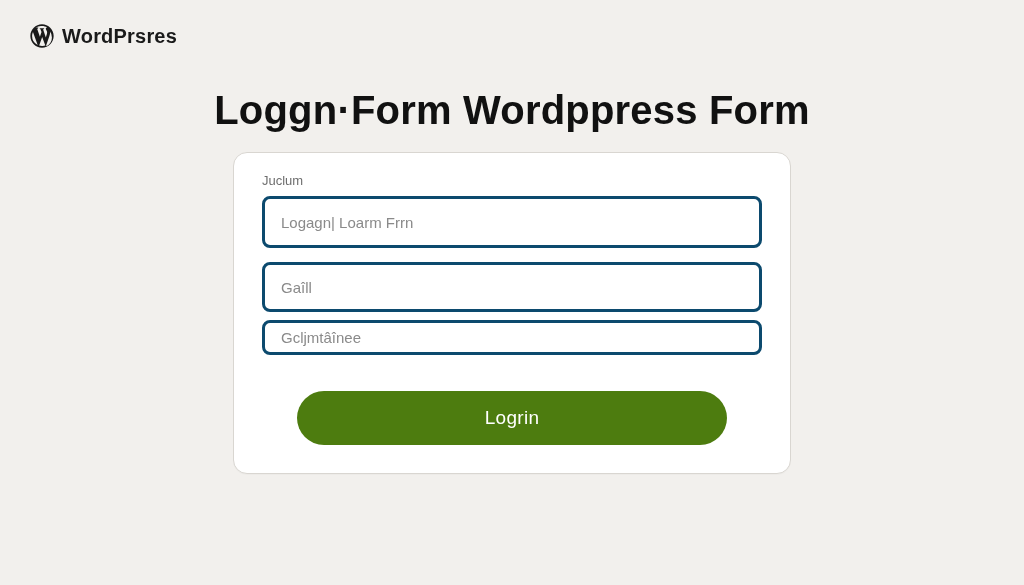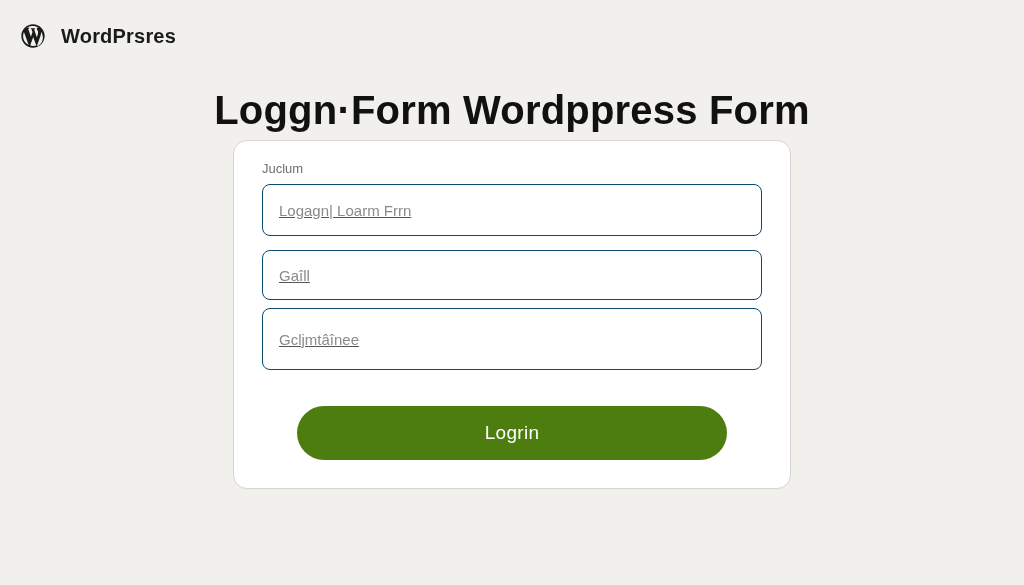--- a/index.html
+++ b/index.html
@@ -11,24 +11,24 @@
       width: 1024px;
       height: 585px;
       background: #f2f0ed;
       font-family: -apple-system, BlinkMacSystemFont, "Segoe UI", Helvetica, Arial, sans-serif;
       overflow: hidden;
       position: relative;
     }
     .brand {
       position: absolute;
       top: 22px;
-      left: 19px;
+      left: 28px;
       display: flex;
       align-items: center;
-      gap: 14px;
+      gap: 6px;
     }
     .brand-icon {
       width: 28px;
       height: 28px;
       display: inline-flex;
       align-items: center;
       justify-content: center;
     }
     .brand-text {
       font-size: 20px;
@@ -42,58 +42,57 @@
       left: 0;
       right: 0;
       text-align: center;
       font-size: 40px;
       font-weight: 700;
       color: #111;
       letter-spacing: 0.2px;
     }
     .card {
       position: absolute;
-      top: 140px;
+      top: 152px;
       left: 50%;
       transform: translateX(-50%);
       width: 558px;
       background: #ffffff;
       border: 1px solid #d9d6d1;
       border-radius: 14px;
       padding: 18px 28px 28px 28px;
       box-shadow: 0 1px 0 rgba(0,0,0,0.02);
     }
     .field-label {
       font-size: 13px;
       color: #6e6e6e;
       margin-bottom: 8px;
       margin-top: 2px;
     }
     .text-input {
       width: 100%;
       height: 52px;
-      border: 1px solid #0c4a6e;
+      border: 3px solid #0c4a6e;
       border-radius: 8px;
       padding: 0 16px;
       font-size: 15px;
       color: #555;
       background: #fff;
       outline: none;
       margin-bottom: 14px;
-      text-decoration: underline;
     }
     .text-input::placeholder {
       color: #8a8a8a;
     }
     .text-input.second {
       height: 50px;
       margin-bottom: 8px;
     }
     .text-input.third {
-      height: 62px;
+      height: 35px;
       margin-bottom: 36px;
     }
     .login-button {
       display: block;
       width: 430px;
       height: 54px;
       margin: 0 auto;
       background: #4d7c0f;
       color: #ffffff;
       border: none;

